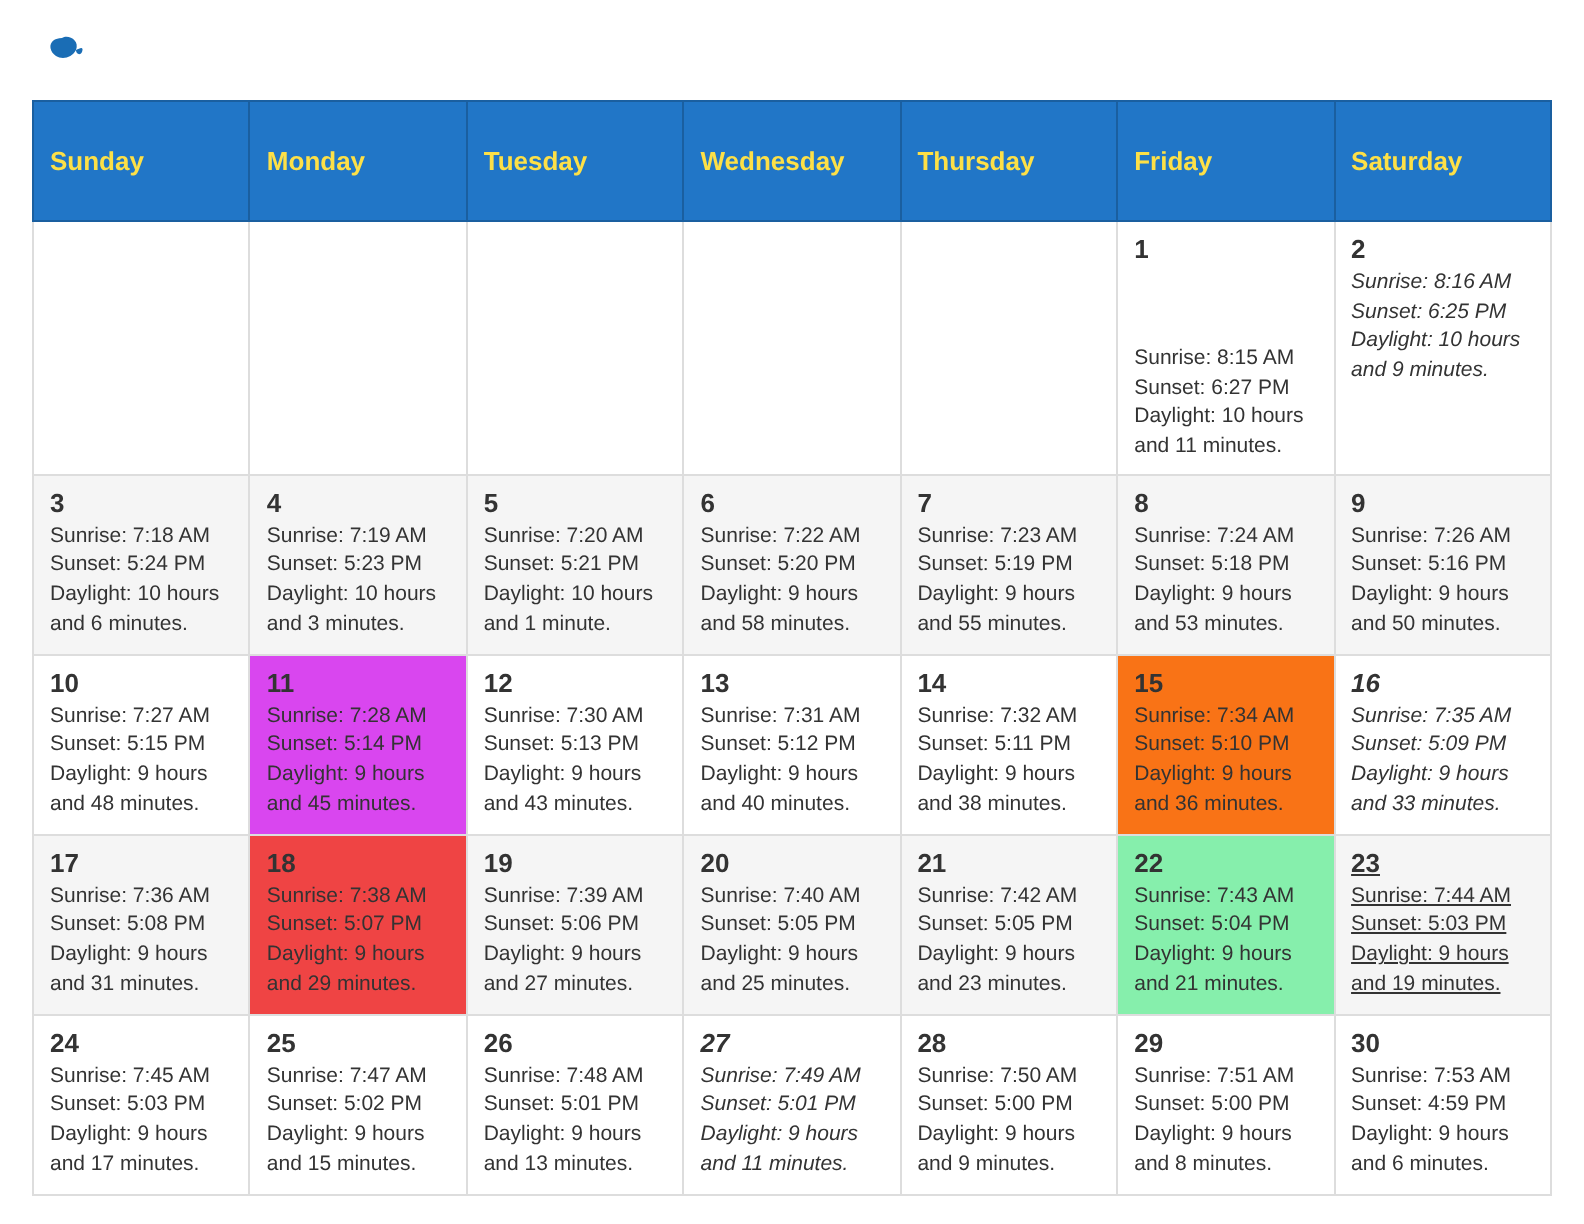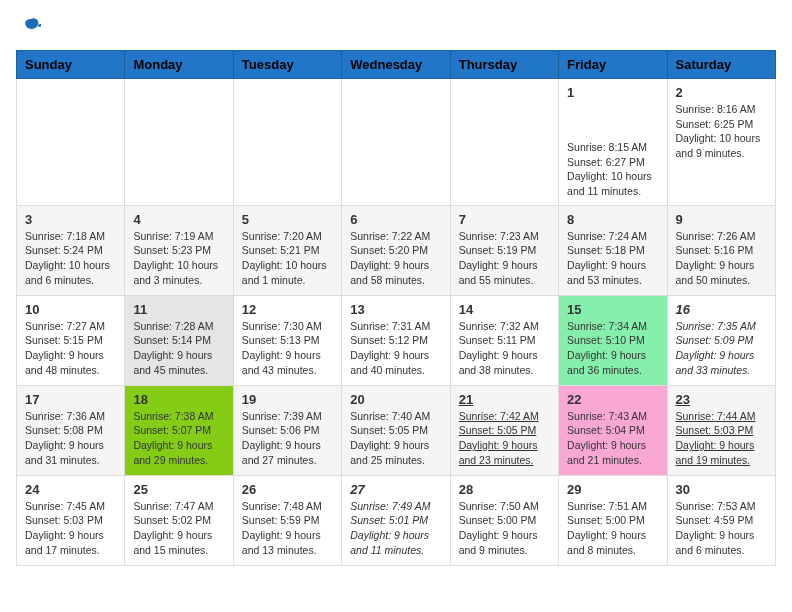--- a/index.html
+++ b/index.html
@@ -33,24 +33,24 @@
       font-size: 16px;
       color: #555;
     }
     .calendar {
       width: 100%;
       border-collapse: collapse;
       border: 1px solid #ccc;
     }
     .calendar th {
       background-color: #2176c7;
-      color: #000000;
+      color: #fde047;
       font-size: 13px;
       font-weight: bold;
-      padding: 6px 8px;
+      padding: 22px 8px;
       text-align: left;
       border: 1px solid #1a5fa0;
     }
     .calendar td {
       width: calc(100% / 7);
       vertical-align: top;
       padding: 6px 8px;
       font-size: 11px;
       color: #333;
       border: 1px solid #ddd;
@@ -139,21 +139,21 @@
         <td class="empty-cell"></td>
         <td style="background: rgb(255, 255, 255);">
           <span class="day-number">1</span>
           <div class="day-info" style="white-space: pre-line; margin-top: 40px;">Sunrise: 8:15 AM
 Sunset: 6:27 PM
 Daylight: 10 hours
 and 11 minutes.</div>
         </td>
         <td style="background: rgb(255, 255, 255);">
           <span class="day-number">2</span>
-          <div class="day-info" style="white-space: pre-line;">Sunrise: 8:16 AM
+          <div class="day-info" style="white-space: pre-line; font-style: italic;">Sunrise: 8:16 AM
 Sunset: 6:25 PM
 Daylight: 10 hours
 and 9 minutes.</div>
         </td>
       </tr>
       <tr>
         <td style="background: rgb(245, 245, 245);">
           <span class="day-number">3</span>
           <div class="day-info" style="white-space: pre-line;">Sunrise: 7:18 AM
 Sunset: 5:24 PM
@@ -204,21 +204,21 @@
         </td>
       </tr>
       <tr>
         <td style="background: rgb(255, 255, 255);">
           <span class="day-number">10</span>
           <div class="day-info" style="white-space: pre-line;">Sunrise: 7:27 AM
 Sunset: 5:15 PM
 Daylight: 9 hours
 and 48 minutes.</div>
         </td>
-        <td style="background: #e5e5e5;">
+        <td style="background: #d946ef;">
           <span class="day-number">11</span>
           <div class="day-info" style="white-space: pre-line;">Sunrise: 7:28 AM
 Sunset: 5:14 PM
 Daylight: 9 hours
 and 45 minutes.</div>
         </td>
         <td style="background: rgb(255, 255, 255);">
           <span class="day-number">12</span>
           <div class="day-info" style="white-space: pre-line;">Sunrise: 7:30 AM
 Sunset: 5:13 PM
@@ -232,21 +232,21 @@
 Daylight: 9 hours
 and 40 minutes.</div>
         </td>
         <td style="background: rgb(255, 255, 255);">
           <span class="day-number">14</span>
           <div class="day-info" style="white-space: pre-line;">Sunrise: 7:32 AM
 Sunset: 5:11 PM
 Daylight: 9 hours
 and 38 minutes.</div>
         </td>
-        <td style="background: #86efac;">
+        <td style="background: #f97316;">
           <span class="day-number">15</span>
           <div class="day-info" style="white-space: pre-line;">Sunrise: 7:34 AM
 Sunset: 5:10 PM
 Daylight: 9 hours
 and 36 minutes.</div>
         </td>
         <td style="background: rgb(255, 255, 255); font-style: italic;">
           <span class="day-number">16</span>
           <div class="day-info" style="white-space: pre-line;">Sunrise: 7:35 AM
 Sunset: 5:09 PM
@@ -255,49 +255,49 @@
         </td>
       </tr>
       <tr>
         <td style="background: rgb(245, 245, 245);">
           <span class="day-number">17</span>
           <div class="day-info" style="white-space: pre-line;">Sunrise: 7:36 AM
 Sunset: 5:08 PM
 Daylight: 9 hours
 and 31 minutes.</div>
         </td>
-        <td style="background: #84cc16;">
+        <td style="background: #ef4444;">
           <span class="day-number">18</span>
           <div class="day-info" style="white-space: pre-line;">Sunrise: 7:38 AM
 Sunset: 5:07 PM
 Daylight: 9 hours
 and 29 minutes.</div>
         </td>
         <td style="background: rgb(245, 245, 245);">
           <span class="day-number">19</span>
           <div class="day-info" style="white-space: pre-line;">Sunrise: 7:39 AM
 Sunset: 5:06 PM
 Daylight: 9 hours
 and 27 minutes.</div>
         </td>
         <td style="background: rgb(245, 245, 245);">
           <span class="day-number">20</span>
           <div class="day-info" style="white-space: pre-line;">Sunrise: 7:40 AM
 Sunset: 5:05 PM
 Daylight: 9 hours
 and 25 minutes.</div>
         </td>
-        <td style="background: rgb(245, 245, 245); text-decoration: underline;">
+        <td style="background: rgb(245, 245, 245);">
           <span class="day-number">21</span>
           <div class="day-info" style="white-space: pre-line;">Sunrise: 7:42 AM
 Sunset: 5:05 PM
 Daylight: 9 hours
 and 23 minutes.</div>
         </td>
-        <td style="background: #f9a8d4;">
+        <td style="background: #86efac;">
           <span class="day-number">22</span>
           <div class="day-info" style="white-space: pre-line;">Sunrise: 7:43 AM
 Sunset: 5:04 PM
 Daylight: 9 hours
 and 21 minutes.</div>
         </td>
         <td style="background: rgb(245, 245, 245); text-decoration: underline;">
           <span class="day-number">23</span>
           <div class="day-info" style="white-space: pre-line;">Sunrise: 7:44 AM
 Sunset: 5:03 PM
@@ -316,21 +316,21 @@
         <td style="background: rgb(255, 255, 255);">
           <span class="day-number">25</span>
           <div class="day-info" style="white-space: pre-line;">Sunrise: 7:47 AM
 Sunset: 5:02 PM
 Daylight: 9 hours
 and 15 minutes.</div>
         </td>
         <td style="background: rgb(255, 255, 255);">
           <span class="day-number">26</span>
           <div class="day-info" style="white-space: pre-line;">Sunrise: 7:48 AM
-Sunset: 5:59 PM
+Sunset: 5:01 PM
 Daylight: 9 hours
 and 13 minutes.</div>
         </td>
         <td style="background: rgb(255, 255, 255); font-style: italic;">
           <span class="day-number">27</span>
           <div class="day-info" style="white-space: pre-line;">Sunrise: 7:49 AM
 Sunset: 5:01 PM
 Daylight: 9 hours
 and 11 minutes.</div>
         </td>

